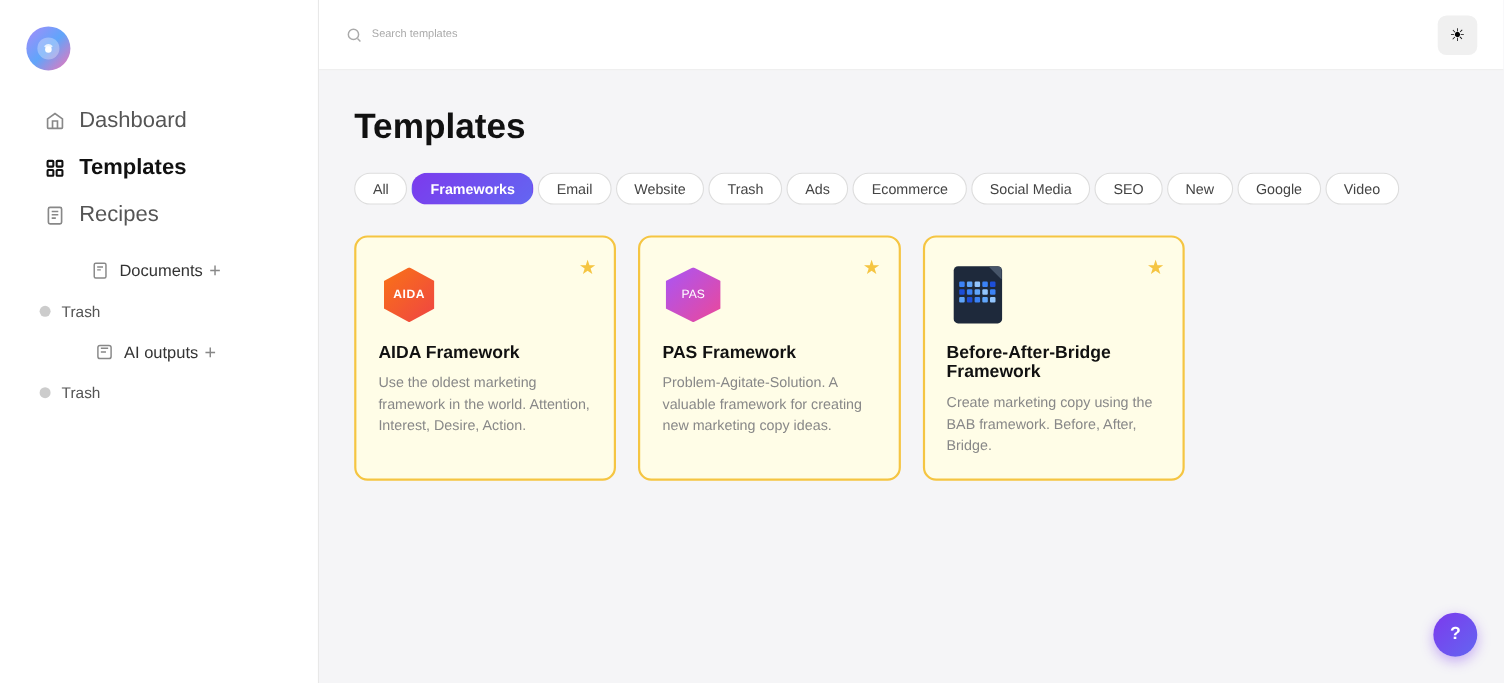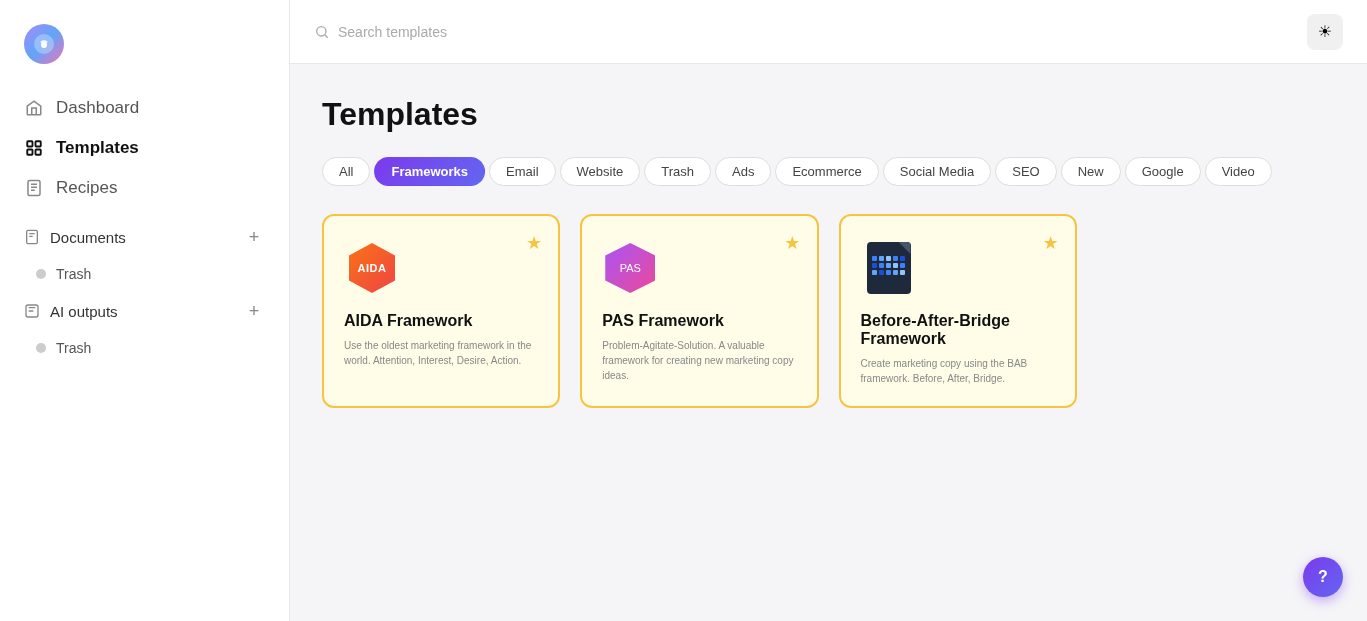--- a/index.html
+++ b/index.html
@@ -28,33 +28,33 @@
       border-radius: 50%;
       background: linear-gradient(135deg, #a78bfa, #60a5fa, #f472b6);
       display: flex; align-items: center; justify-content: center;
       font-size: 20px;
     }
     .sidebar-nav { padding: 8px 0; }
     .nav-item {
       display: flex;
       align-items: center;
       gap: 12px;
-      padding: 10px 24px;
+      padding: 10px 40px;
       cursor: pointer;
       color: #555;
-      font-size: 17px;
+      font-size: 20px;
       border-radius: 0;
       transition: background 0.15s;
     }
     .nav-item.active { font-weight: 700; color: #111; }
     .nav-item .nav-icon { width: 20px; height: 20px; display: flex; align-items: center; justify-content: center; }
     .sidebar-section-header {
       display: flex;
       align-items: center;
-      justify-content: space-between;
+      justify-content: center;
       padding: 10px 24px;
       color: #333;
       font-size: 15px;
     }
     .sidebar-section-header .plus-btn {
       width: 22px; height: 22px;
       display: flex; align-items: center; justify-content: center;
       border-radius: 4px;
       cursor: pointer;
       color: #888;
@@ -182,21 +182,21 @@
       display: flex; align-items: center; justify-content: center;
       font-size: 36px;
     }
     .card-title {
       font-size: 16px;
       font-weight: 700;
       color: #111;
       margin-bottom: 8px;
     }
     .card-desc {
-      font-size: 10px;
+      font-size: 13px;
       color: #888;
       line-height: 1.5;
     }
 
     
     .aida-badge {
       width: 46px; height: 50px;
       background: linear-gradient(135deg, #f97316, #ef4444);
       clip-path: polygon(50% 0%, 100% 25%, 100% 75%, 50% 100%, 0% 75%, 0% 25%);
       display: flex; align-items: center; justify-content: center;
@@ -327,21 +327,21 @@
 </div>
 
 <div class="main">
 
   <div class="topbar">
     <div class="search-wrap">
       <svg class="search-icon-svg" viewBox="0 0 24 24" fill="none" stroke="#aaa" stroke-width="2">
         <circle cx="11" cy="11" r="7"></circle>
         <path d="M16.5 16.5l4 4"></path>
       </svg>
-      <span style="color:#aaa; font-size:14px; cursor:text;">Search templates</span>
+      <span style="color:#aaa; font-size:10px; cursor:text;">Search templates</span>
     </div>
     <div class="topbar-right">
       <div class="theme-btn">☀</div>
     </div>
   </div>
 
   <div class="content">
     <h1 class="page-title">Templates</h1>
 
     <div class="filter-tabs">

